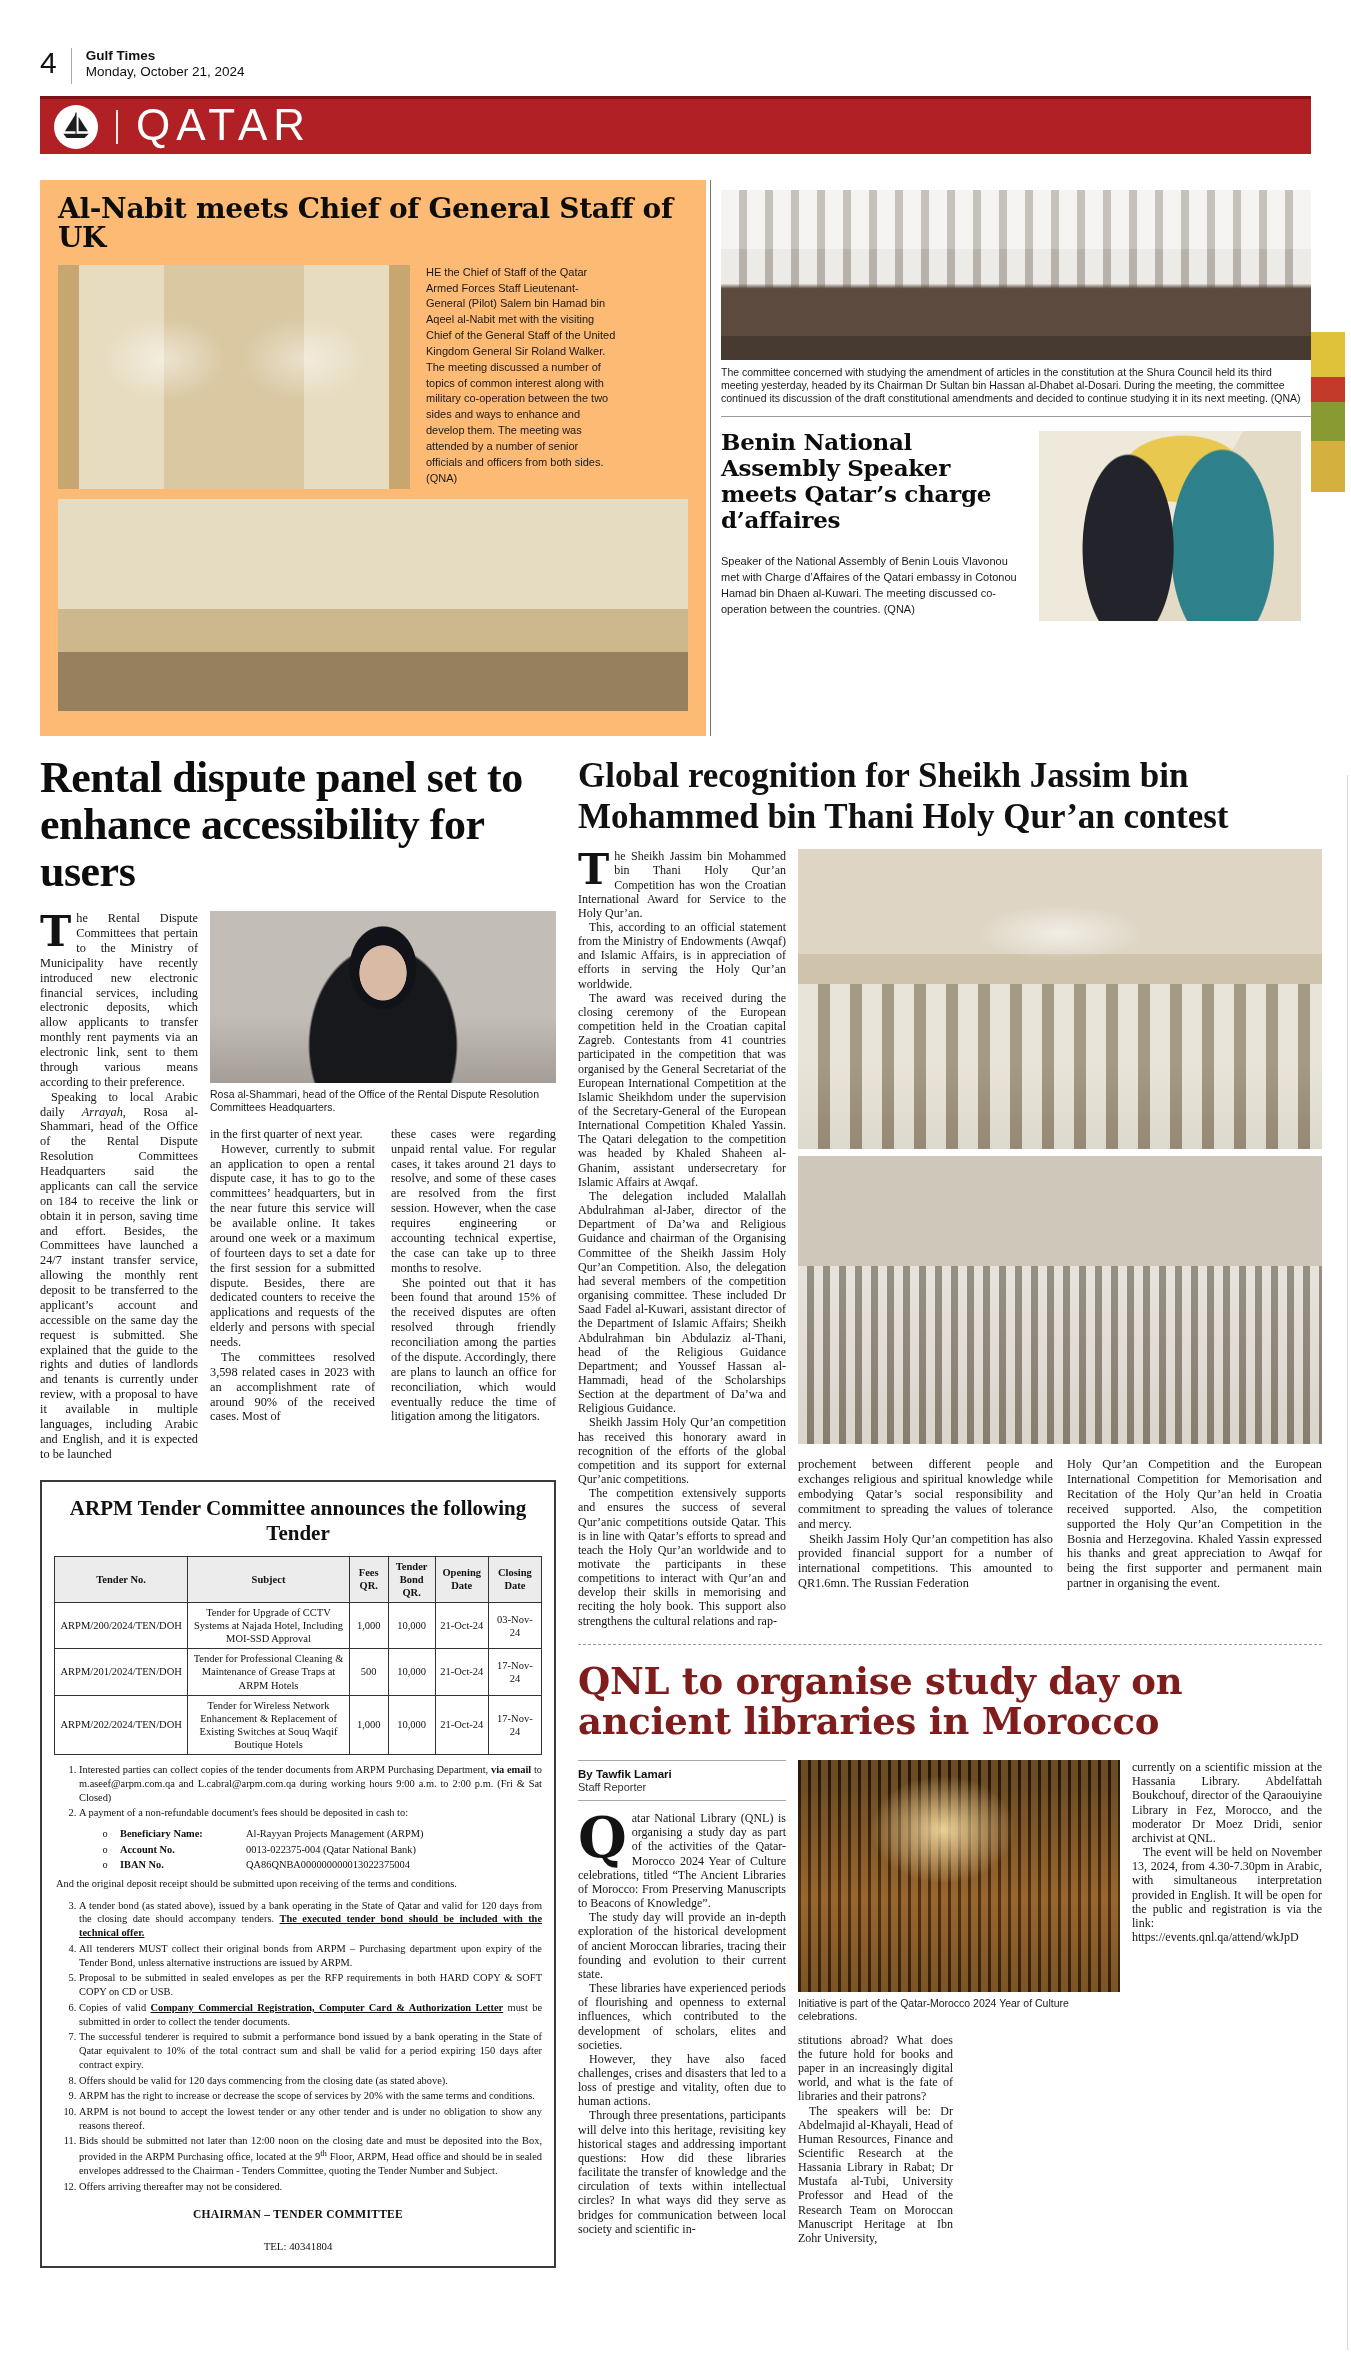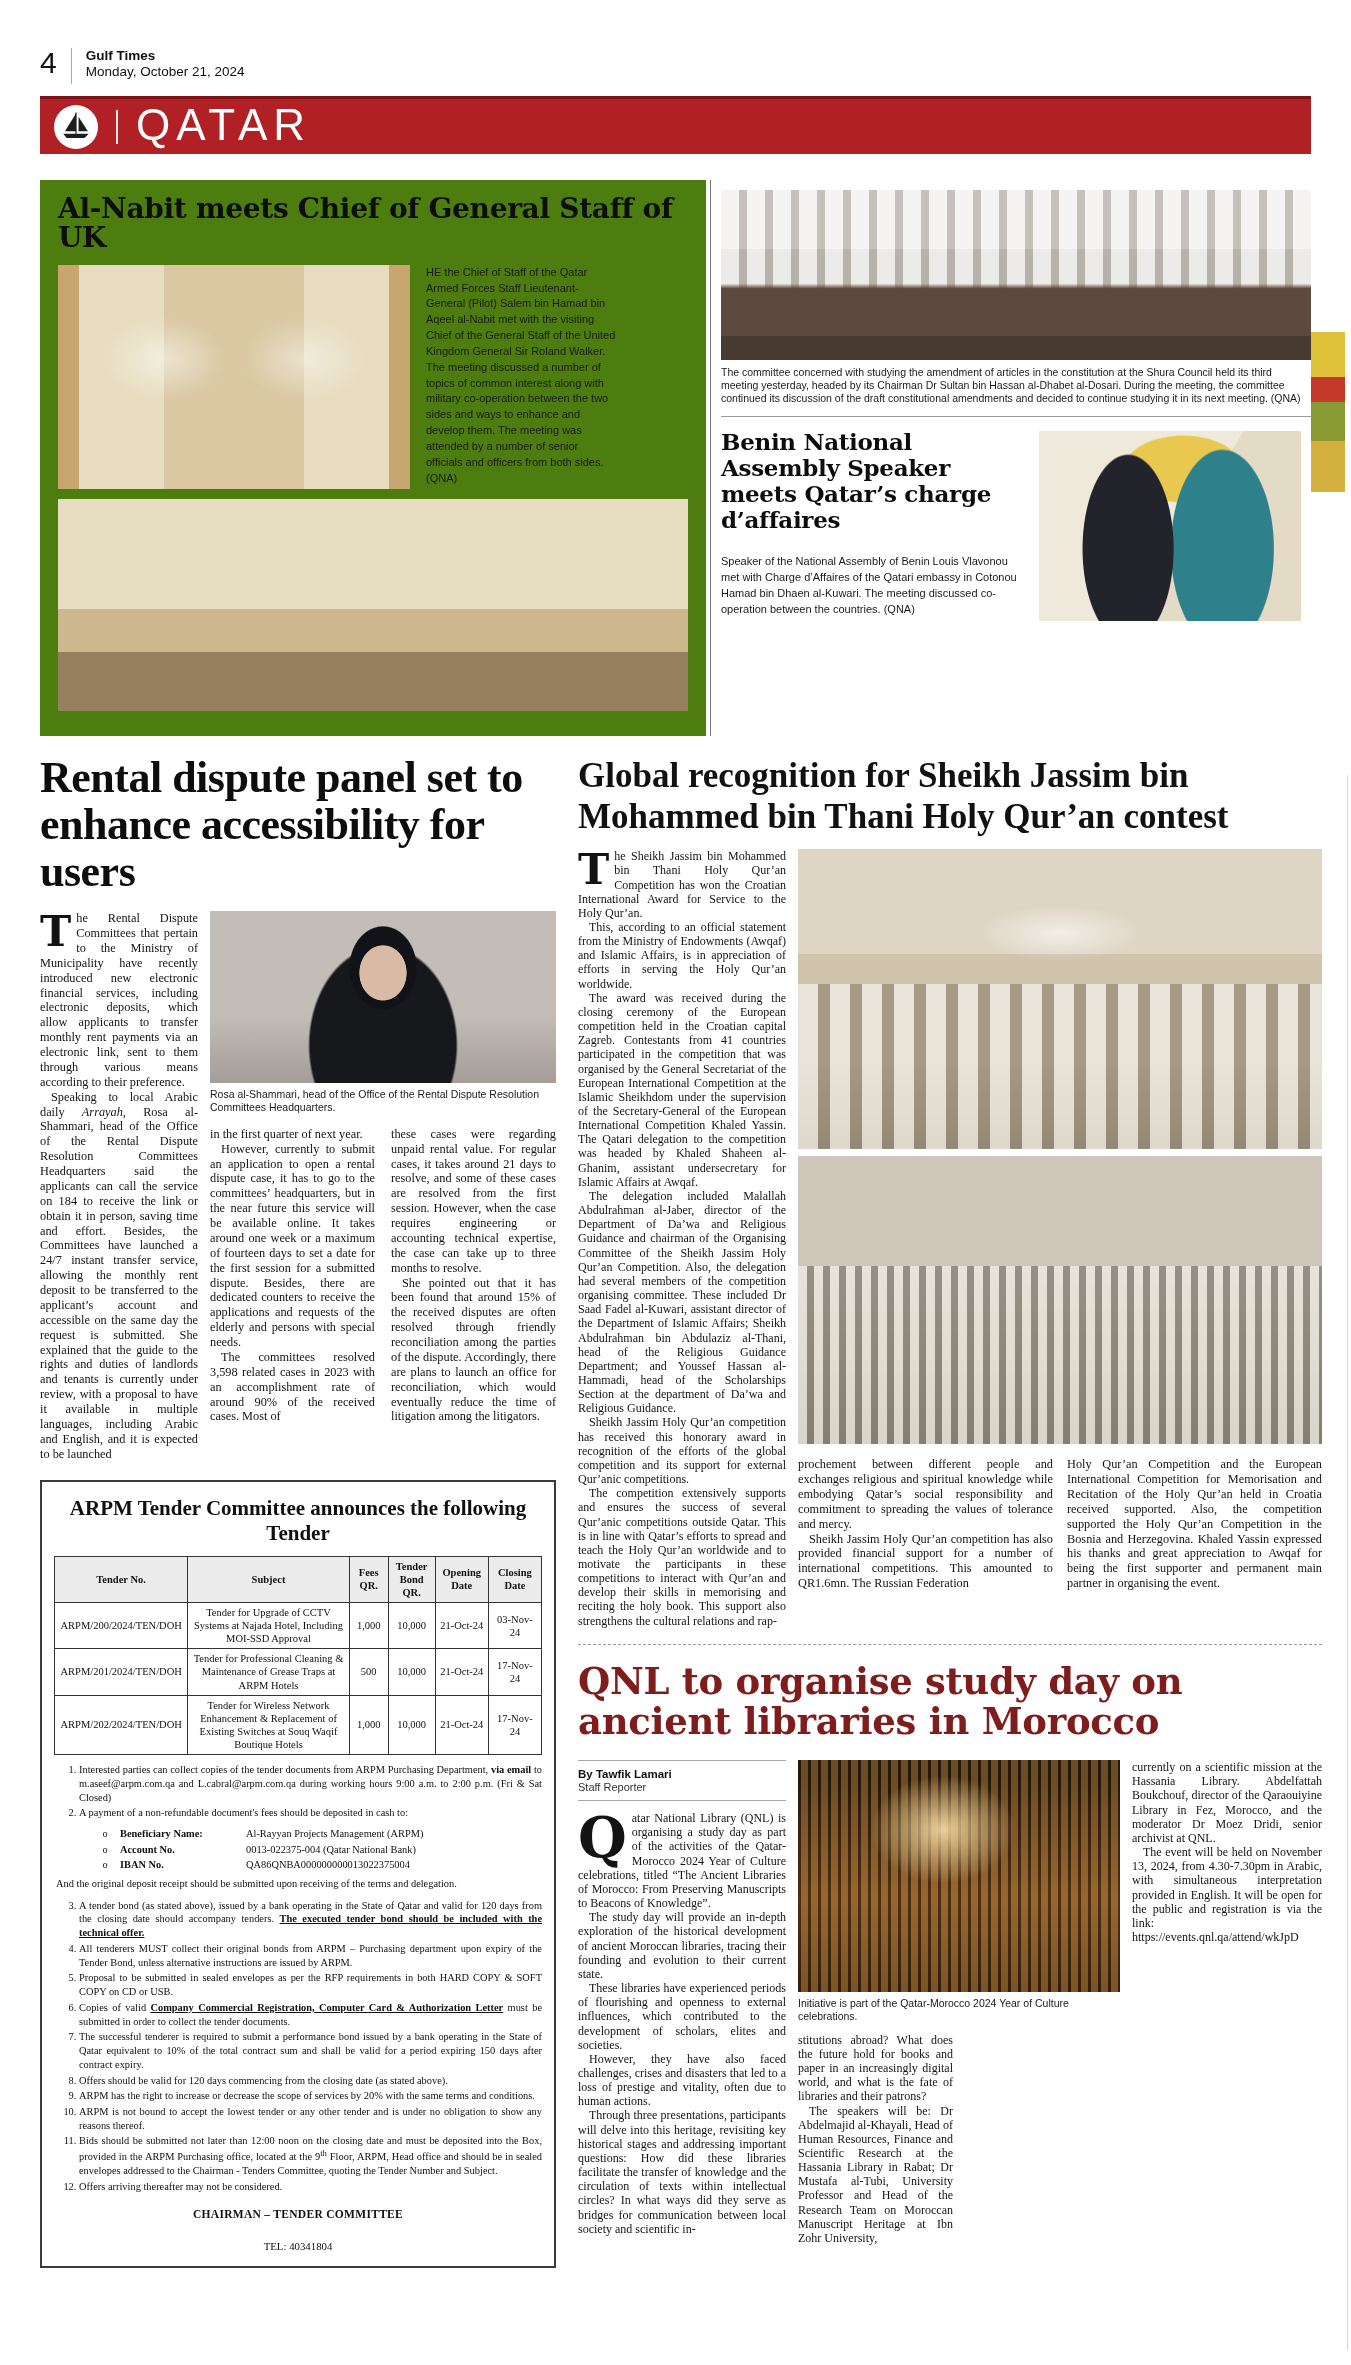--- a/index.html
+++ b/index.html
@@ -29,21 +29,21 @@
   .indent-all p { text-indent:11px; }
   .cont p { text-indent:11px; }
   .cont p:first-child { text-indent:0; }
   .dropcap { float:left; font-family:"DejaVu Serif", serif; font-weight:700; font-size:42px; line-height:.82; padding:4px 5px 0 0; }
   .dropcap-big { font-size:56px; }
   .photo { background:#cfc5b2; }
   .vrule { width:1px; background:#c9c9c9; margin:0 11px; }
 
   
   .top-row { display:flex; margin-top:26px; min-height:556px; }
-  .a1-box { width:666px; background:#4d7c0f; padding:14px 18px 16px 18px; }
+  .a1-box { width:666px; background:#fdba74; padding:14px 18px 16px 18px; }
   .a1-box h2 { font-size:28px; line-height:1.05; }
   .a1-row { display:flex; gap:16px; margin-top:12px; }
   .photo-1a { width:352px; height:224px;
     background: radial-gradient(ellipse 90px 60px at 30% 42%, rgba(255,255,255,.5), transparent 70%),
                 radial-gradient(ellipse 90px 60px at 70% 42%, rgba(255,255,255,.45), transparent 70%),
                 linear-gradient(90deg,#c7a76f 0 6%, #e7dcc0 6% 30%, #d9c8a2 30% 70%, #e7dcc0 70% 94%, #c7a76f 94%);
   }
   .a1-text { width:190px; font-size:11px; line-height:1.44; color:#1a1a1a; }
   .photo-1b { width:100%; height:212px; margin-top:10px;
     background: linear-gradient(180deg,#e6dcc1 0 52%, #cdb88e 52% 72%, #97805d 72% 100%);
@@ -292,21 +292,21 @@
               <span class="o">o</span>
               <span class="bl">Account No.</span>
               <span>0013-022375-004 (Qatar National Bank)</span>
             </div>
             <div class="benef-row">
               <span class="o">o</span>
               <span class="bl">IBAN No.</span>
               <span>QA86QNBA000000000013022375004</span>
             </div>
           </div>
-          <div class="deposit-line">And the original deposit receipt should be submitted upon receiving of the terms and delegation.</div>
+          <div class="deposit-line">And the original deposit receipt should be submitted upon receiving of the terms and conditions.</div>
 
           <ol start="3">
               <li><span>A tender bond (as stated above), issued by a bank operating in the State of Qatar and valid for 120 days from the closing date should accompany tenders. </span><u><b><span>The executed tender bond should be included with the technical offer.</span></b></u></li>
               <li><span>All tenderers MUST collect their original bonds from ARPM – Purchasing department upon expiry of the Tender Bond, unless alternative instructions are issued by ARPM.</span></li>
               <li><span>Proposal to be submitted in sealed envelopes as per the RFP requirements in both HARD COPY &amp; SOFT COPY on CD or USB.</span></li>
               <li><span>Copies of valid </span><u><b><span>Company Commercial Registration, Computer Card &amp; Authorization Letter</span></b></u><span> must be submitted in order to collect the tender documents.</span></li>
               <li><span>The successful tenderer is required to submit a performance bond issued by a bank operating in the State of Qatar equivalent to 10% of the total contract sum and shall be valid for a period expiring 150 days after contract expiry.</span></li>
               <li><span>Offers should be valid for 120 days commencing from the closing date (as stated above).</span></li>
               <li><span>ARPM has the right to increase or decrease the scope of services by 20% with the same terms and conditions.</span></li>
               <li><span>ARPM is not bound to accept the lowest tender or any other tender and is under no obligation to show any reasons thereof.</span></li>

